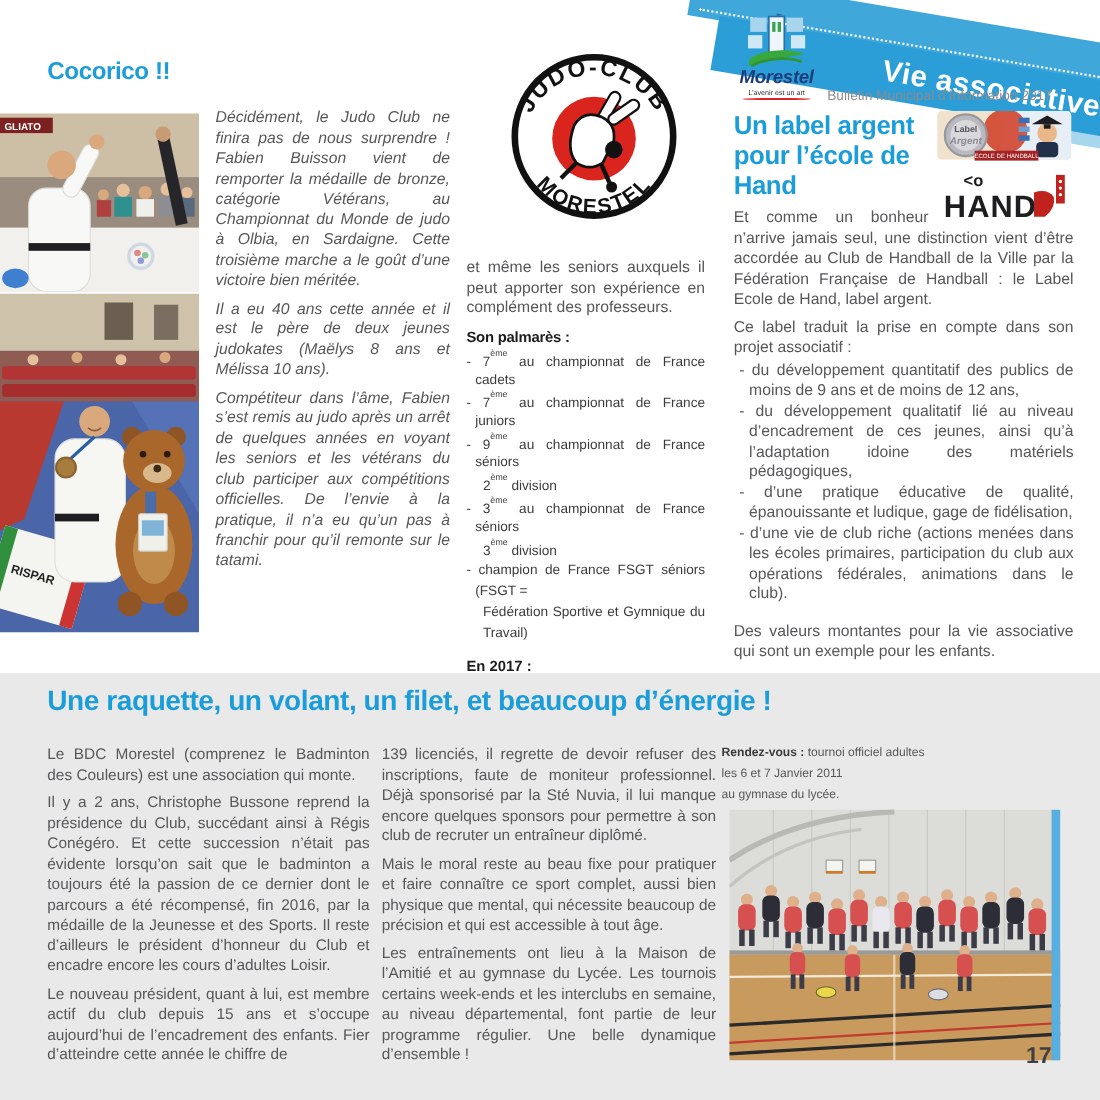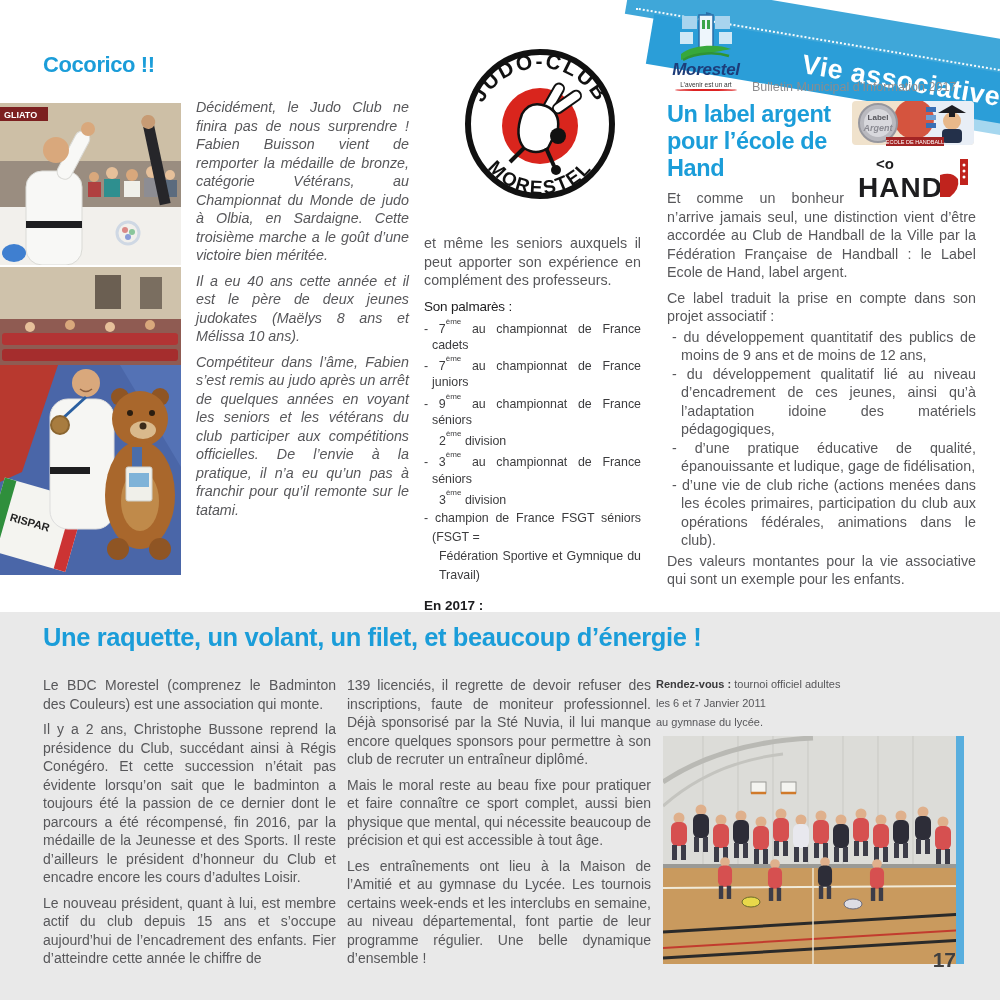--- a/index.html
+++ b/index.html
@@ -26,34 +26,34 @@
   .jtext{font-size:14.3px;line-height:18.5px;text-align:justify;}
   .jtext p{margin:0 0 7px;}
   .h-blue{color:#1b9dd9;font-weight:bold;letter-spacing:-.4px;}
 
   
   .judo-title{position:absolute;left:43px;top:52px;font-size:22px;}
   .photo{position:absolute;display:block;}
   .col-judo-1{position:absolute;left:196px;top:98px;width:213px;font-style:italic;}
   .judo-logo{position:absolute;left:452px;top:44px;width:176px;height:160px;}
   .col-judo-2{position:absolute;left:424px;top:202px;width:217px;margin-top:32px;}
-  .pal-head{font-size:13.5px;font-weight:normal;color:#1c1c1e;margin:9px 0 4px;letter-spacing:-.2px;}
+  .pal-head{font-size:13.5px;font-weight:bold;color:#1c1c1e;margin:9px 0 4px;letter-spacing:-.2px;}
   .pl{font-size:12.4px;line-height:16.2px;color:#3c3c3e;padding-left:8px;text-indent:-8px;margin-bottom:2px;text-align:justify;}
   .pl.cont{padding-left:15px;text-indent:0;}
   .pl sup{font-size:8px;position:relative;top:-4px;}
   .en-head{font-size:13.5px;font-weight:bold;color:#1c1c1e;margin:15px 0 4px;}
   .judo-closing{margin-top:17px;}
 
   
   .col-label{position:absolute;left:667px;top:101px;width:309px;}
   .label-logos{float:right;width:124px;height:102px;margin:0 0 4px 8px;text-decoration:underline;}
   .label-title{font-size:23.5px;line-height:27px;margin:0 0 7px;}
   .lbl-bullets{margin:2px 0 0;padding:0;list-style:none;}
   .lbl-bullets li{font-size:14.3px;line-height:18.5px;text-align:justify;padding-left:14px;text-indent:-9px;margin:0;}
-  .lbl-closing{margin-top:2px;}
+  .lbl-closing{margin-top:15px;}
 
   
   .panel{position:absolute;left:0;top:612px;width:1000px;height:388px;background:#e9e9e9;}
   .bad-title{position:absolute;left:43px;top:11px;font-size:25.5px;}
   .bad-col1{position:absolute;left:43px;top:64px;width:293px;}
   .bad-col2{position:absolute;left:347px;top:64px;width:304px;}
   .bad-col3{position:absolute;left:656px;top:63px;width:302px;font-size:11px;line-height:19px;text-align:left;}
   .bad-col3 .b{font-weight:bold;color:#3a3a3c;}
   .bad-photo{position:absolute;left:663px;top:124px;width:301px;height:228px;}
   .page-num{position:absolute;right:44px;top:336px;color:#404040;font-size:21px;font-weight:bold;}

